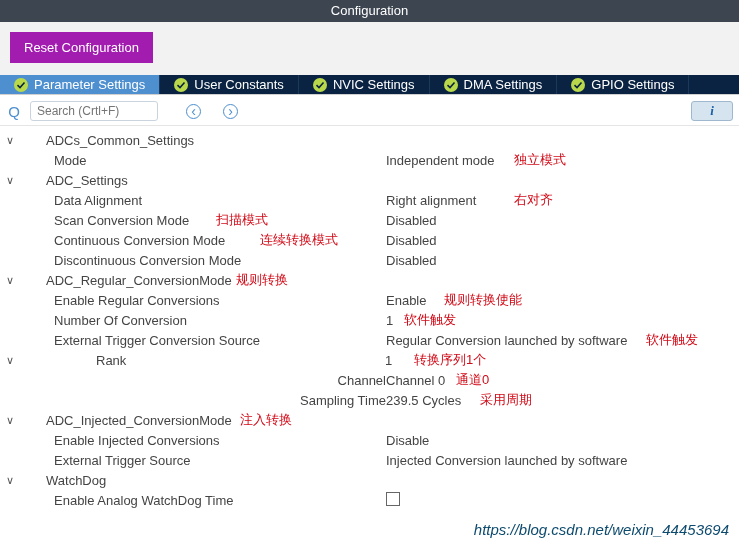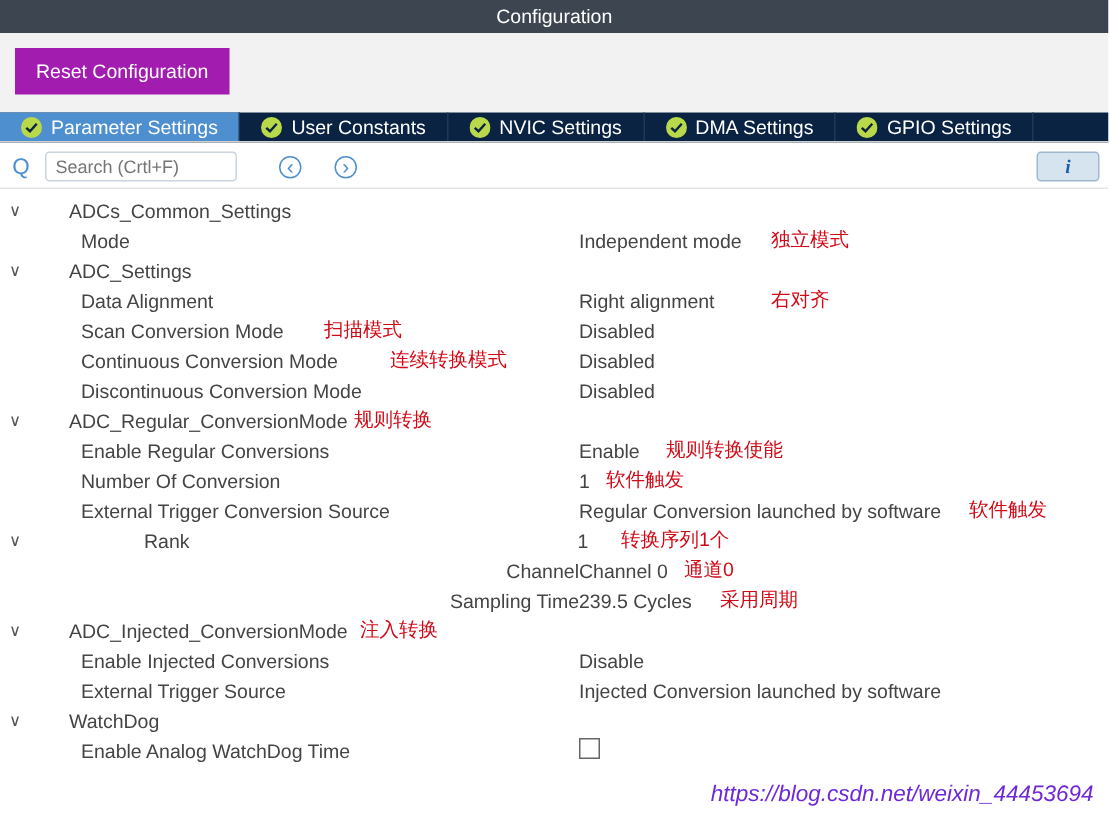--- a/index.html
+++ b/index.html
@@ -23,21 +23,21 @@
 .row { display: flex; align-items: center; min-height: 20px; position: relative; }
 .arrow { width: 18px; display: inline-block; color: #555; font-size: 11px; user-select: none; cursor: pointer;}
 .lbl { flex: 0 0 380px; padding-left: 0; }
 .ind1 { padding-left: 22px; }
 .ind2 { padding-left: 48px; }
 .ind3 { padding-left: 72px; }
 .ind4 { padding-left: 96px; text-align: right; }
 .val { flex: 0 0 260px; }
 .ann { color: #d10a17; position: absolute; font-size: 13px; white-space: nowrap;}
 .checkbox { width: 14px; height: 14px; border: 1px solid #666; display: inline-block; }
-.watermark { position: absolute; bottom: 6px; right: 10px; color: #6d28d9; font-size: 15px; font-style: italic; }
+.watermark { position: absolute; bottom: 6px; right: 10px; color: #0c4a6e; font-size: 15px; font-style: italic; }
 </style>
 </head>
 <body>
 
 <div class="titlebar">Configuration</div>
 
 <div class="toolbar">
   <button class="btn-reset">Reset Configuration</button>
 </div>
 

